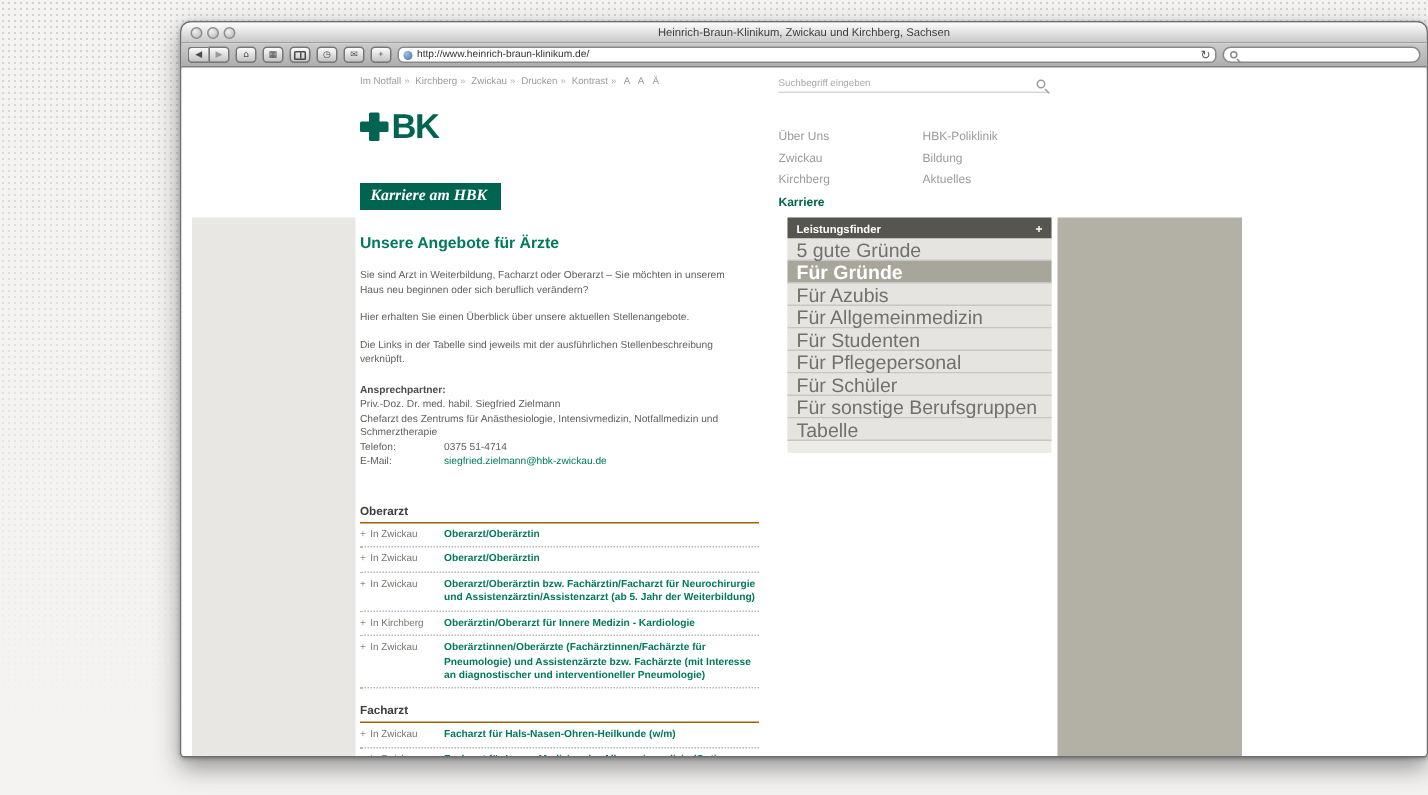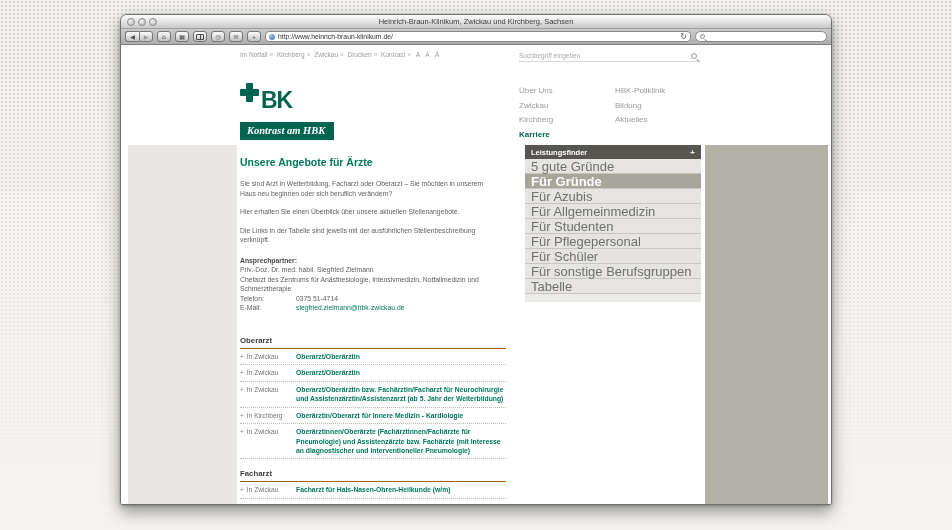--- a/index.html
+++ b/index.html
@@ -5,21 +5,21 @@
   * { margin:0; padding:0; box-sizing:border-box; }
   html,body { width:952px; height:530px; overflow:hidden; }
   body { background:#f4f3f1; font-family:"Liberation Sans", sans-serif; position:relative; }
   body::before { content:""; position:absolute; inset:0;
     background-image:radial-gradient(circle,#d3d2cf 0.8px,transparent 0.9px);
     background-size:4px 4px; }
   body::after { content:""; position:absolute; inset:0;
     background:linear-gradient(180deg, rgba(244,243,241,0) 0%, rgba(244,243,241,.55) 55%, #f4f3f1 92%); }
 
   
-  .window { position:absolute; left:120px; top:14px; width:712px; height:491px; z-index:5;
+  .window { position:absolute; left:120px; top:14px; width:832px; height:491px; z-index:5;
     border:1px solid #6f6f6f; border-radius:7px 7px 3px 3px;
     box-shadow:0 7px 16px rgba(70,70,70,.55), 0 1px 3px rgba(0,0,0,.3);
     background:#fff; }
 
   .titlebar { height:14px; border-radius:6px 6px 0 0;
     background:linear-gradient(#fdfdfd,#cscscs 50%,#c7c7c7);
     background:linear-gradient(#fdfdfd,#c9c9c9);
     border-bottom:1px solid #a0a0a0; position:relative; }
   .lights { position:absolute; left:6px; top:3px; display:flex; gap:3px; }
   .light { width:8px; height:8px; border-radius:50%;
@@ -62,21 +62,21 @@
     border-bottom:1px solid #d8d8d6; display:flex; align-items:center; justify-content:space-between; }
   .site-search .ph { font-size:6.5px; color:#a9a9a7; }
   .mag2 { width:6px; height:6px; border:1px solid #9b9b99; border-radius:50%; position:relative; margin-right:2px; }
   .mag2::after { content:""; position:absolute; left:5px; top:5px; width:4px; height:1px;
     background:#9b9b99; transform:rotate(45deg); transform-origin:0 0; }
 
   .logo { position:absolute; left:119px; top:29px; display:flex; align-items:center; gap:2px; }
   .logo-plus { width:19px; height:19px; position:relative; }
   .logo-plus::before { content:""; position:absolute; left:0; top:6px; width:19px; height:7px; background:#006451; border-radius:1px; }
   .logo-plus::after { content:""; position:absolute; left:6px; top:0; width:7px; height:19px; background:#006451; border-radius:1px; }
-  .logo-text { font-size:23px; font-weight:900; color:#006451; letter-spacing:-1px; line-height:19px;margin-top:16px; }
+  .logo-text { font-size:23px; font-weight:900; color:#006451; letter-spacing:-1px; line-height:19px; }
 
   .mainnav { position:absolute; left:398px; top:38px; display:flex; font-size:8px; color:#9b9b9b;justify-content:flex-end; }
   .mainnav .col { width:96px; }
   .mainnav .item { line-height:14.5px; cursor:pointer; white-space:nowrap; }
   .mainnav .item.active { color:#006451; font-weight:bold; }
 
   .banner { position:absolute; left:119px; top:76px; background:#006451; color:#fff;
     font-family:"Liberation Serif", serif; font-style:italic; font-weight:bold;
     font-size:10.5px; padding:3px 9px 4px 7px; }
 
@@ -178,21 +178,21 @@
         <div class="item">Kirchberg</div>
         <div class="item active">Karriere</div>
       </div>
       <div class="col">
         <div class="item">HBK-Poliklinik</div>
         <div class="item">Bildung</div>
         <div class="item">Aktuelles</div>
       </div>
     </div>
 
-    <div class="banner">Kontrast am HBK</div>
+    <div class="banner">Karriere am HBK</div>
 
     <div class="left-panel"></div>
     <div class="olive-panel"></div>
 
     <div class="sidebar">
       <div class="sb-header">
         <span>Leistungsfinder</span>
         <span class="sb-plus">+</span>
       </div>
       <div class="sb-item">5 gute Gründe</div>

